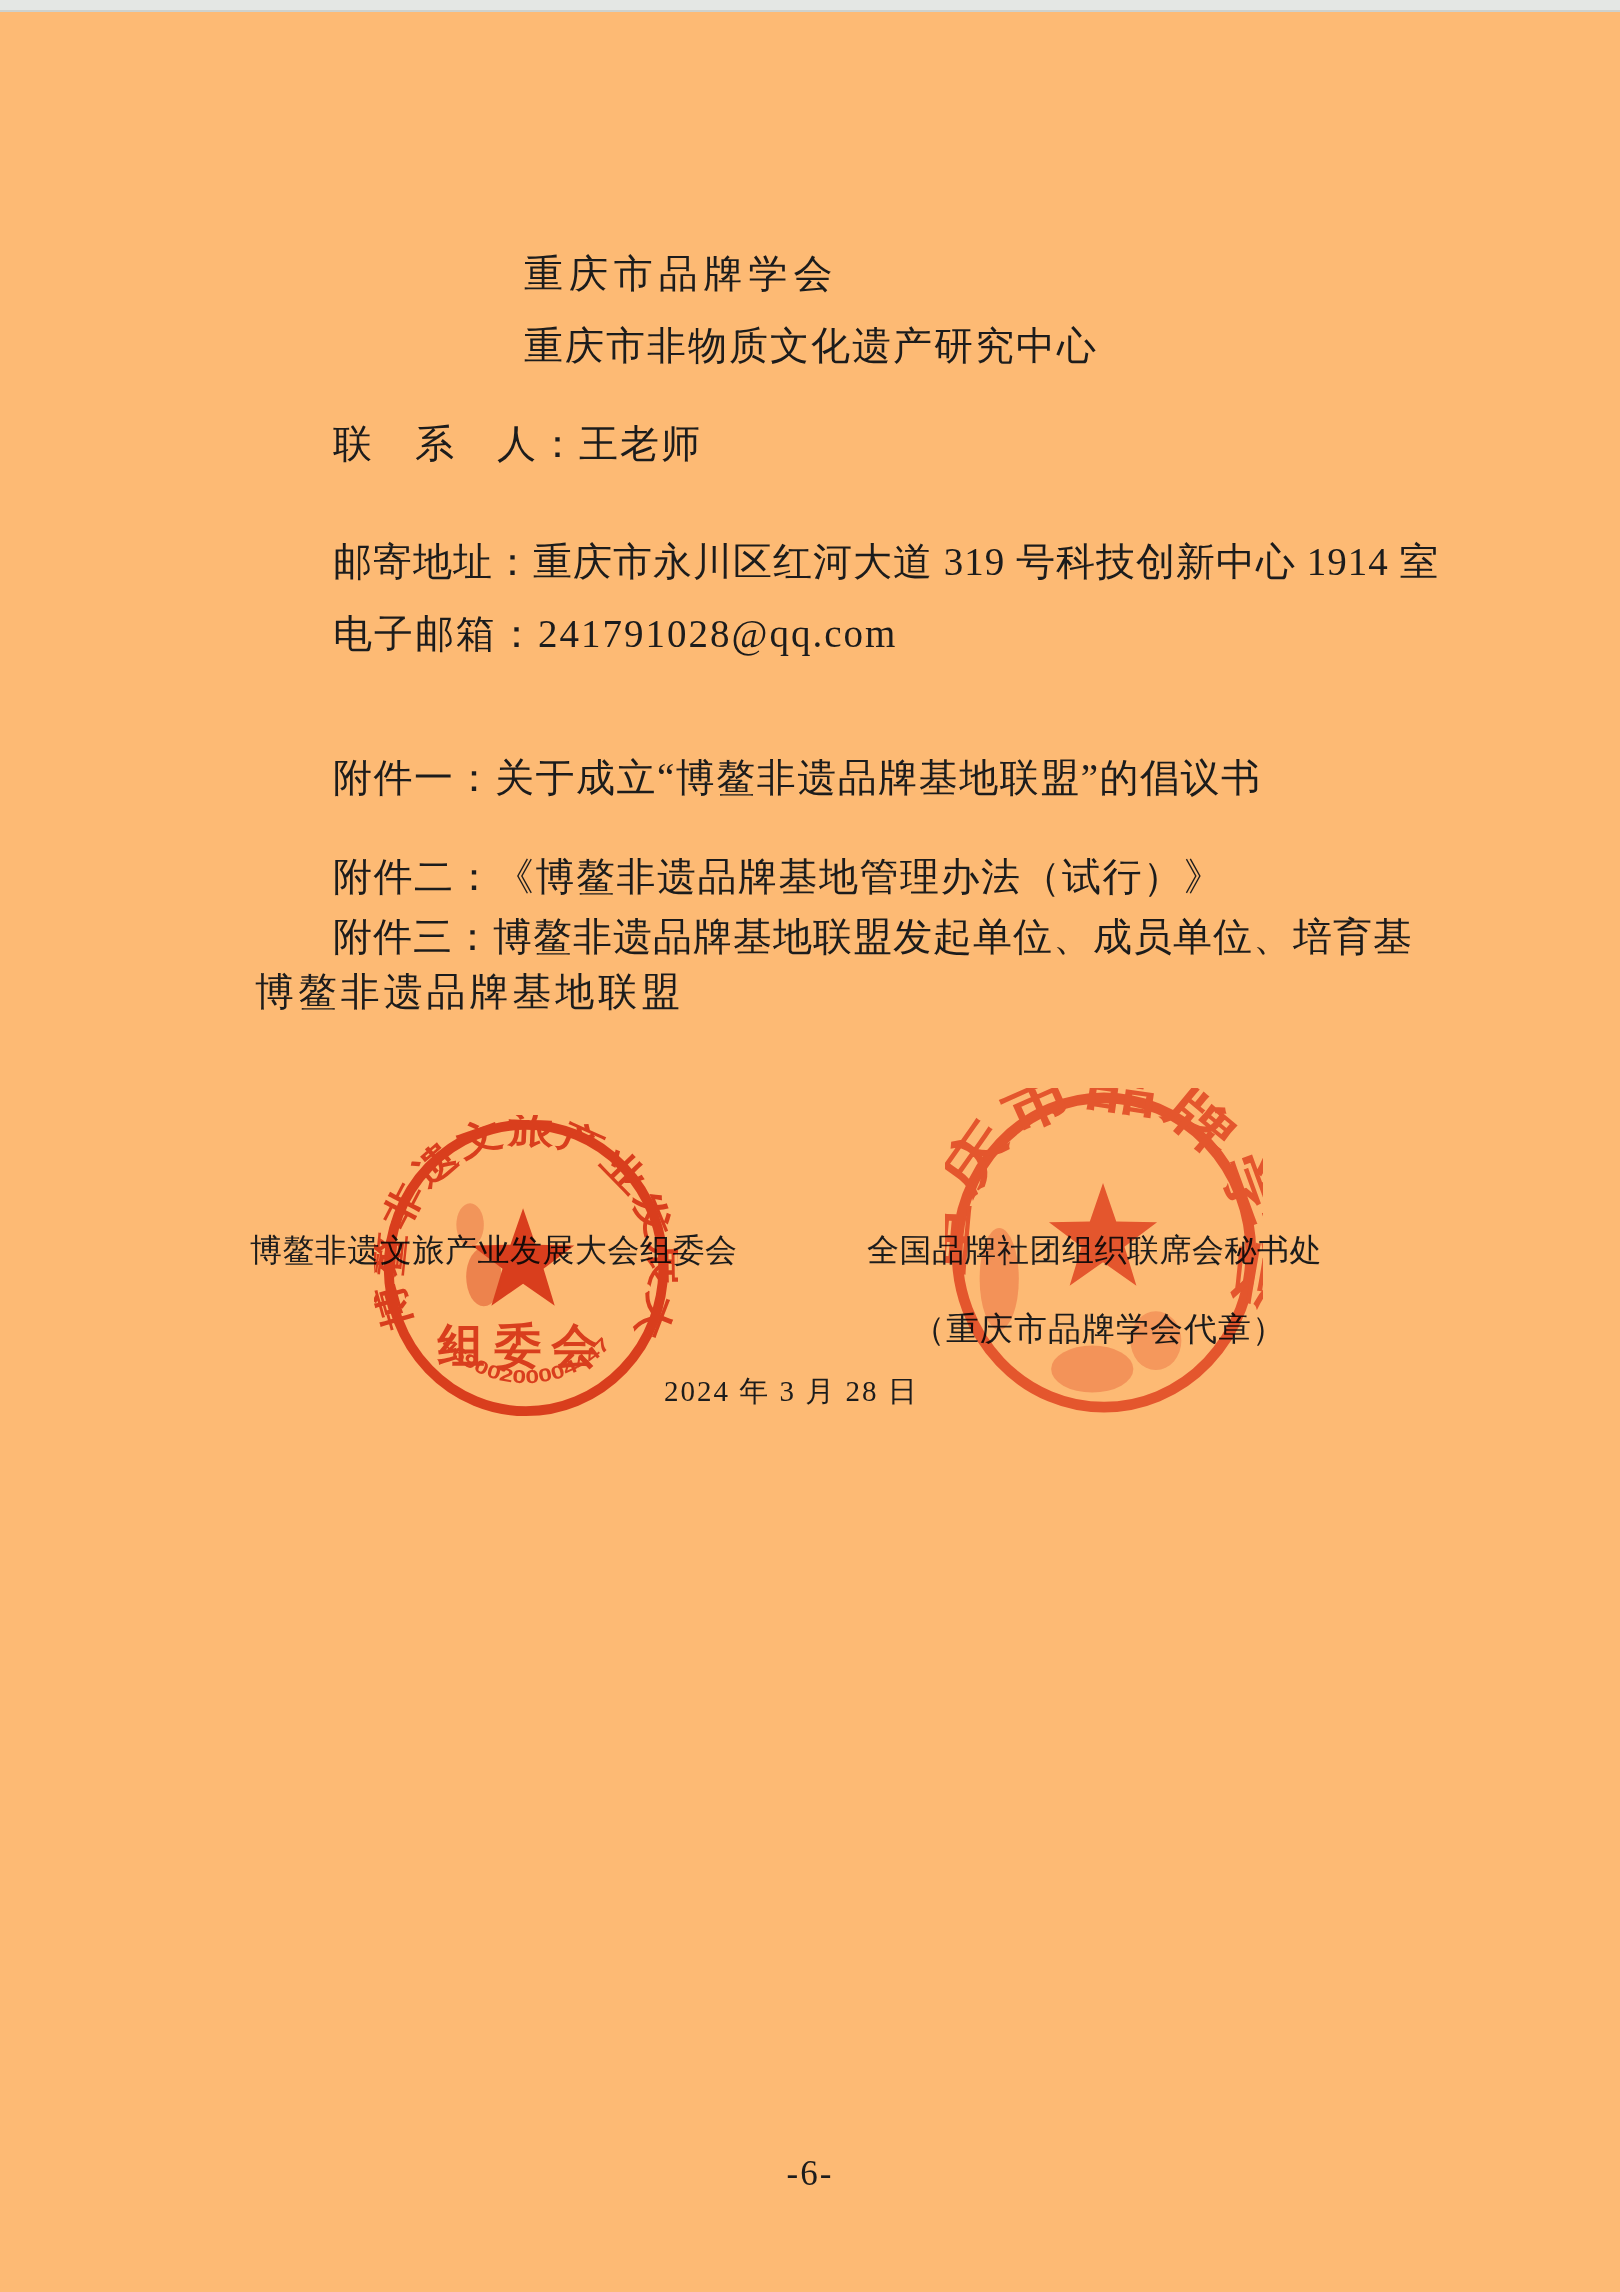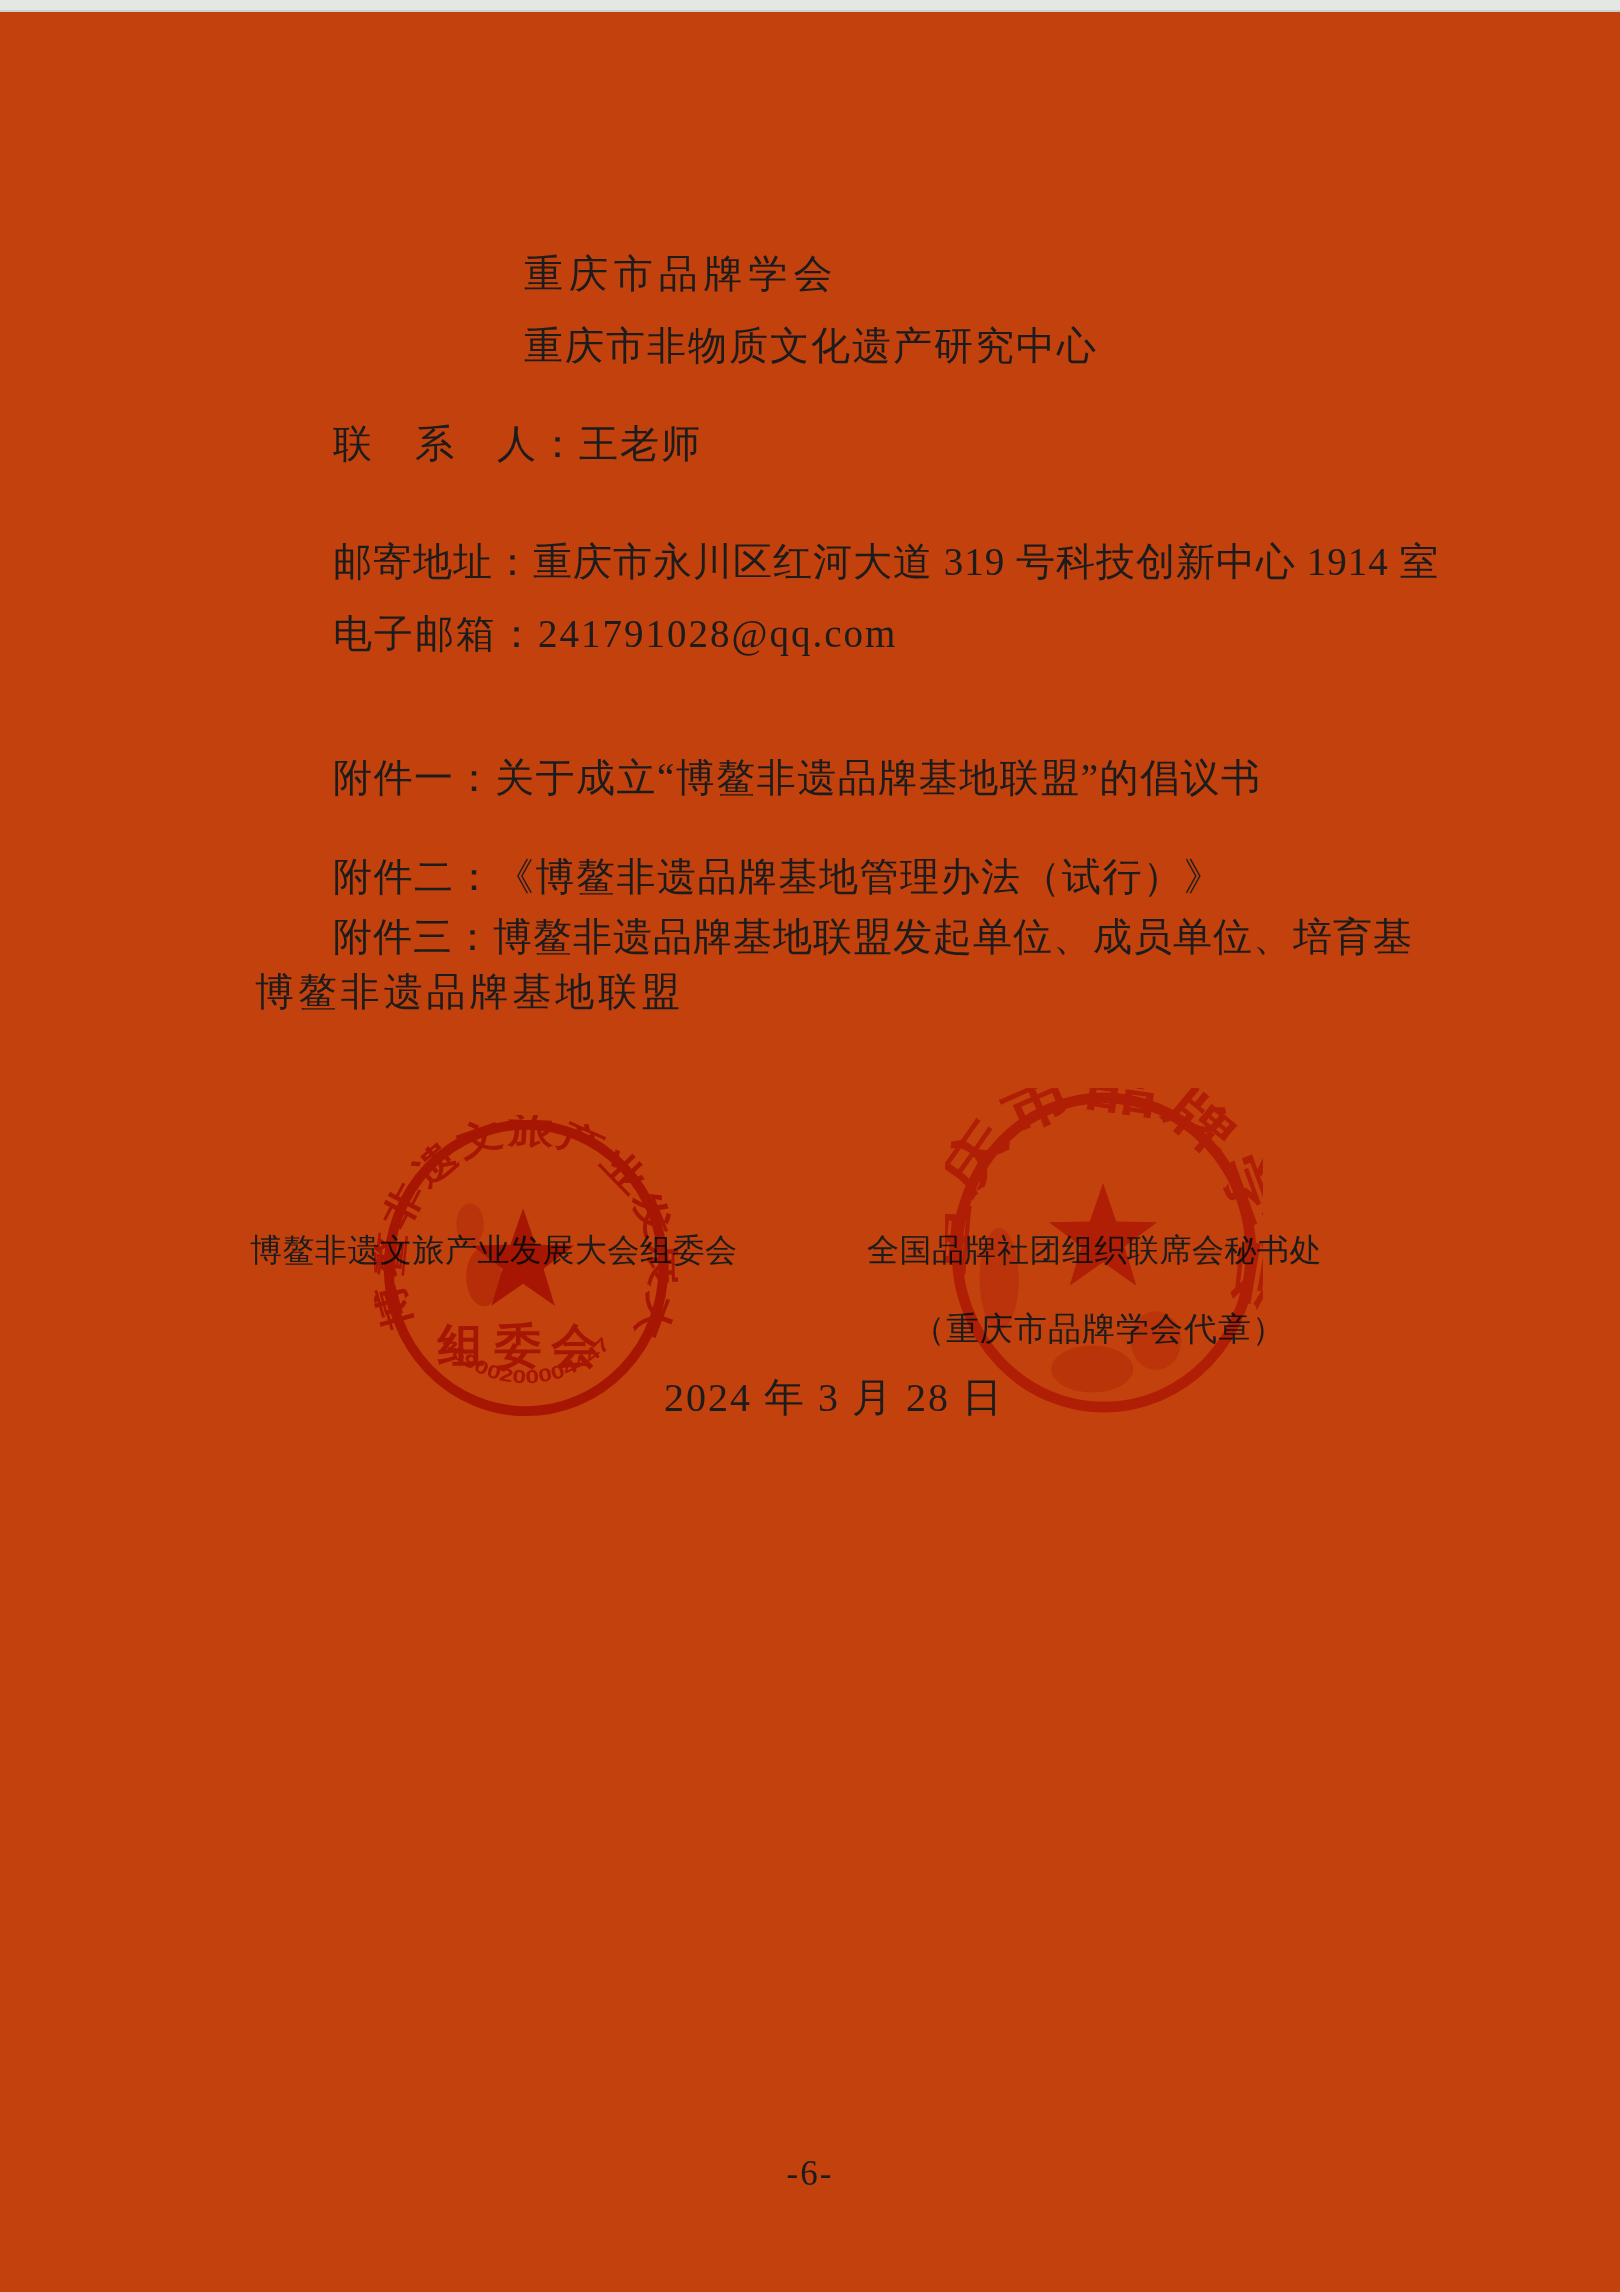--- a/index.html
+++ b/index.html
@@ -1,19 +1,19 @@
 <!DOCTYPE html>
 <html><head>
 <meta charset="utf-8">
 <style>
   html,body{margin:0;padding:0;background:#ffffff;}
   .page{
     position:relative;
     width:1620px;height:2293px;
-    background:#c2410c;
+    background:#fdba74;
     overflow:hidden;
     font-family:"Liberation Serif","DejaVu Serif",serif;
     color:#1c1c1c;
   }
   .scan-strip{
     position:absolute;left:0;top:0;width:100%;height:9.8px;
     background:#e4e7e4;border-bottom:2.9px solid #cdd1cd;
   }
   .line{
     position:absolute;
@@ -28,21 +28,21 @@
   .phone{left:333px;top:469px;letter-spacing:2px;}
   .address{left:333px;top:541px;letter-spacing:1px;text-align:right;}
   .email{left:333px;top:613px;letter-spacing:2px;text-align:right;}
   .att1{left:333px;top:757px;letter-spacing:1.5px;}
   .att2{left:333px;top:828px;letter-spacing:1.5px;margin-top:28px;}
   .att3{left:333px;top:900px;letter-spacing:1px;margin-top:16px;}
   .att3cont{left:255px;top:971px;letter-spacing:3.9px;}
   .sig-left{left:250px;top:1233px;font-size:32px;letter-spacing:0.5px;}
   .sig-right{left:867px;top:1233px;font-size:32px;letter-spacing:0.5px;}
   .proxy{left:912px;top:1311px;font-size:33px;letter-spacing:1px;}
-  .date{left:664px;top:1376px;font-size:40px;letter-spacing:2px;}
+  .date{left:664px;top:1376px;font-size:29px;letter-spacing:2px;}
   .page-number{
     position:absolute;left:0;right:0;top:2154px;
     text-align:center;font-size:35px;letter-spacing:2px;
   }
   .stamp{
     position:absolute;
     mix-blend-mode:multiply;
     pointer-events:none;
   }
   .stamp-left{left:374px;top:1115px;width:304px;height:306px;opacity:0.92;}

